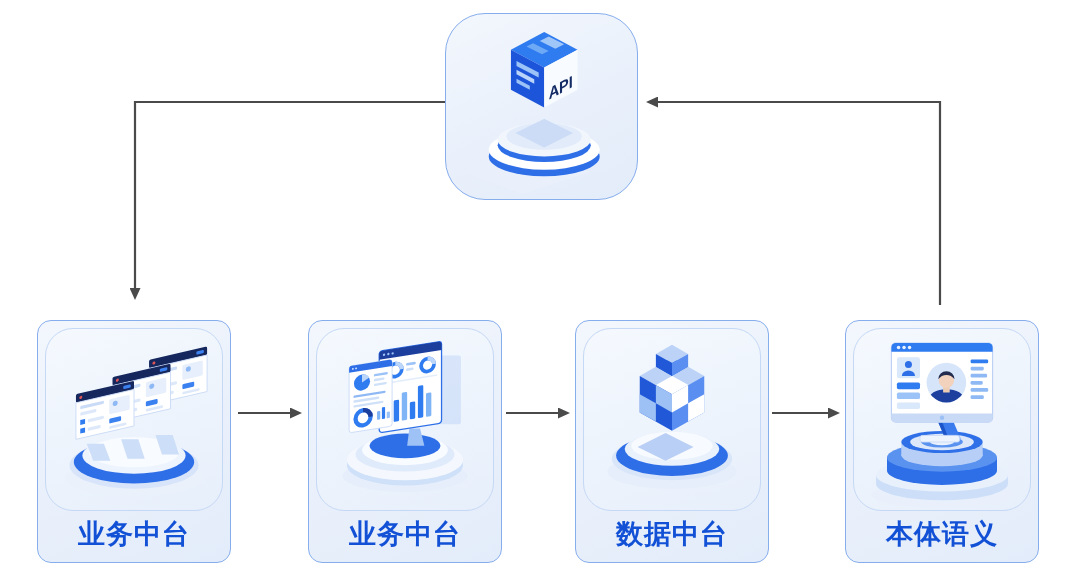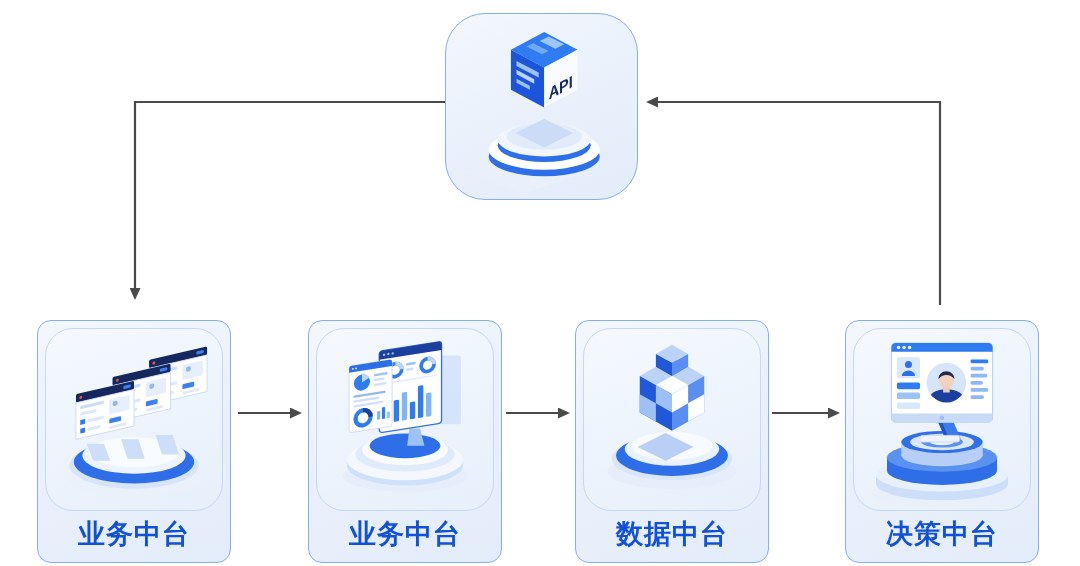--- a/index.html
+++ b/index.html
@@ -234,16 +234,16 @@
         <rect x="106" y="25" width="16" height="3.4" rx="1.2" fill="#2f7bf0"></rect>
         <rect x="106" y="31.5" width="12" height="3.4" rx="1.2" fill="#8fb9f4"></rect>
         <rect x="106" y="38" width="15" height="3.4" rx="1.2" fill="#8fb9f4"></rect>
         <rect x="106" y="44.5" width="11" height="3.4" rx="1.2" fill="#8fb9f4"></rect>
         <rect x="106" y="51" width="16" height="3.4" rx="1.2" fill="#8fb9f4"></rect>
         <rect x="106" y="57.5" width="12" height="3.4" rx="1.2" fill="#8fb9f4"></rect>
         <path d="M34,74 h92 v4 a4,4 0 0 1 -4,4 h-84 a4,4 0 0 1 -4,-4 z" fill="#c9daf6"></path>
         <circle cx="80" cy="78" r="2" fill="#9cc0f5"></circle>
       </svg>
     </div>
-    <div class="node-label">决策中台</div>
+    <div class="node-label">本体语义</div>
   </div>
 
 </div>
 
 </body></html>

